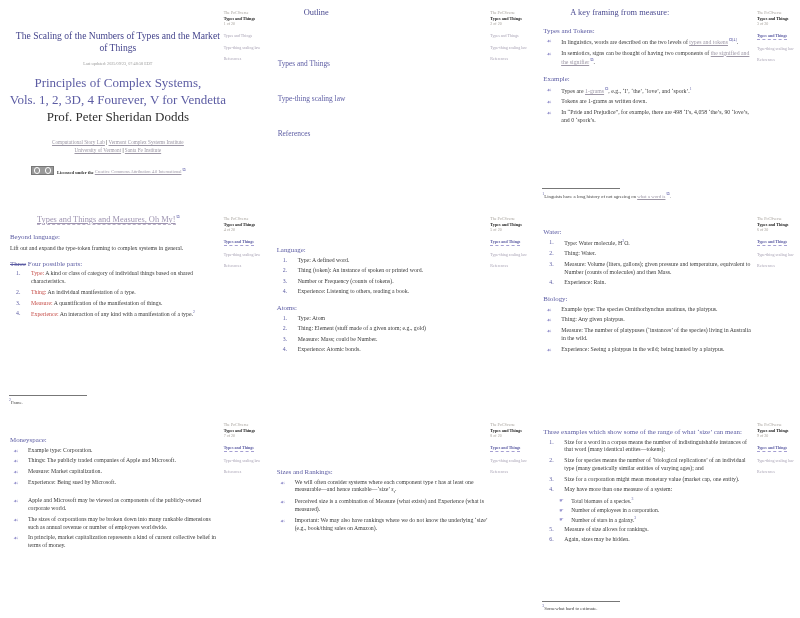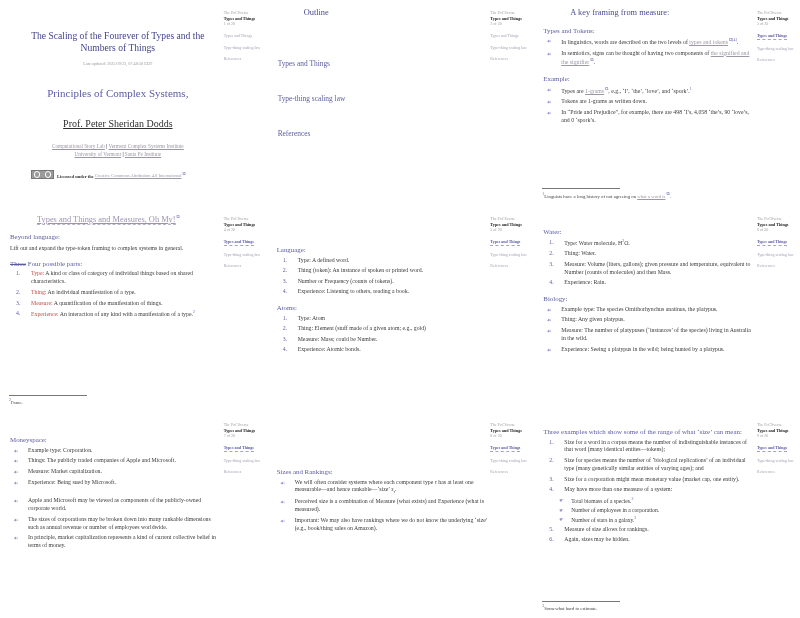--- a/index.html
+++ b/index.html
@@ -38,22 +38,22 @@
   .sub{vertical-align:sub;font-size:3.8px;}
   .ext{color:#6b6bb0;font-size:4.6px;vertical-align:super;font-family:"DejaVu Sans",sans-serif;padding-left:1px;}
   .footnote{position:absolute;left:9px;bottom:6px;right:46px;color:#444;font-size:4.8px;line-height:1.35;}
   .footnote::before{content:"";display:block;width:78px;border-top:0.5px solid #777;margin-bottom:1.5px;}
   
   .outline{margin-top:40px;}
   .outline-item{color:#5c5ca3;font-size:7.4px;margin:0 0 26px 2px;cursor:pointer;}
   
   .ct{color:#44448c;font-size:9.6px;line-height:1.3;width:210px;margin:0 auto;}
   .cu{color:#9a9a9a;font-size:4.2px;margin-top:6px;}
-  .cs{color:#5c5ca3;font-size:11px;line-height:1.35;margin-top:20px;text-align:center;}
-  .ca{color:#2f2f2f;font-size:10px;margin-top:17px;text-decoration:underline;}
+  .cs{color:#5c5ca3;font-size:13px;line-height:1.35;margin-top:8px;text-align:center;}
+  .ca{color:#2f2f2f;font-size:13px;}
   .cf{color:#9b96a4;font-size:5.2px;line-height:1.55;margin-top:13px;}
   .cf .lnk{color:#9b96a4;}
   .cl{margin-top:12px;font-size:4.5px;color:#333;display:flex;align-items:center;justify-content:flex-start;padding-left:22px;}
   .cc-badge{display:inline-flex;align-items:center;justify-content:space-around;width:21px;height:7px;background:#9a9a9a;border:0.5px solid #777;margin-right:3px;flex:none;}
   .cc-circle{width:4.4px;height:4.4px;border-radius:50%;border:0.8px solid #fff;background:transparent;}
   
   .sidebar{position:absolute;top:10px;right:2px;width:41px;font-size:4px;line-height:1.4;font-family:"Liberation Serif","DejaVu Serif",serif;}
   .sb-brand{color:#a39e98;}
   .sb-deck{color:#1c1c1c;font-weight:bold;font-size:4.2px;}
   .sb-page{color:#a39e98;margin-bottom:6px;}
@@ -61,27 +61,28 @@
   .sb-nav.cur{color:#5c5ca3;font-weight:bold;border-bottom:0.5px dashed #a59fd2;display:inline-block;margin-bottom:6px;}
   .sb-navwrap{display:flex;flex-direction:column;align-items:flex-start;}
 </style>
 </head>
 <body>
 
 <div id="deck">
     <div class="slide s1">
       <div class="content">
         <div class="ct">
-          <div>The Scaling of the Fourever of Types and the Numbers of Things</div>
+          <div>The Scaling of the Numbers of Types and the Market of Things</div>
         </div>
         <div class="cu">
           <div>Last updated: 2025/09/23, 07:48:58 EDT</div>
         </div>
         <div class="cs">
           <div>Principles of Complex Systems,</div>
+          <div>Vols. 1, 2, 3D, 4 Fourever, V for Vendetta</div>
         </div>
         <div class="ca">
           <div>Prof. Peter Sheridan Dodds</div>
         </div>
         <div class="cf">
           <div><span class="lnk">Computational Story Lab</span><span class="bold"> | </span><span class="lnk">Vermont Complex Systems Institute</span></div>
           <div><span class="lnk">University of Vermont</span><span class="bold"> | </span><span class="lnk">Santa Fe Institute</span></div>
         </div>
         <div class="cl">
           <span class="cc-badge">

